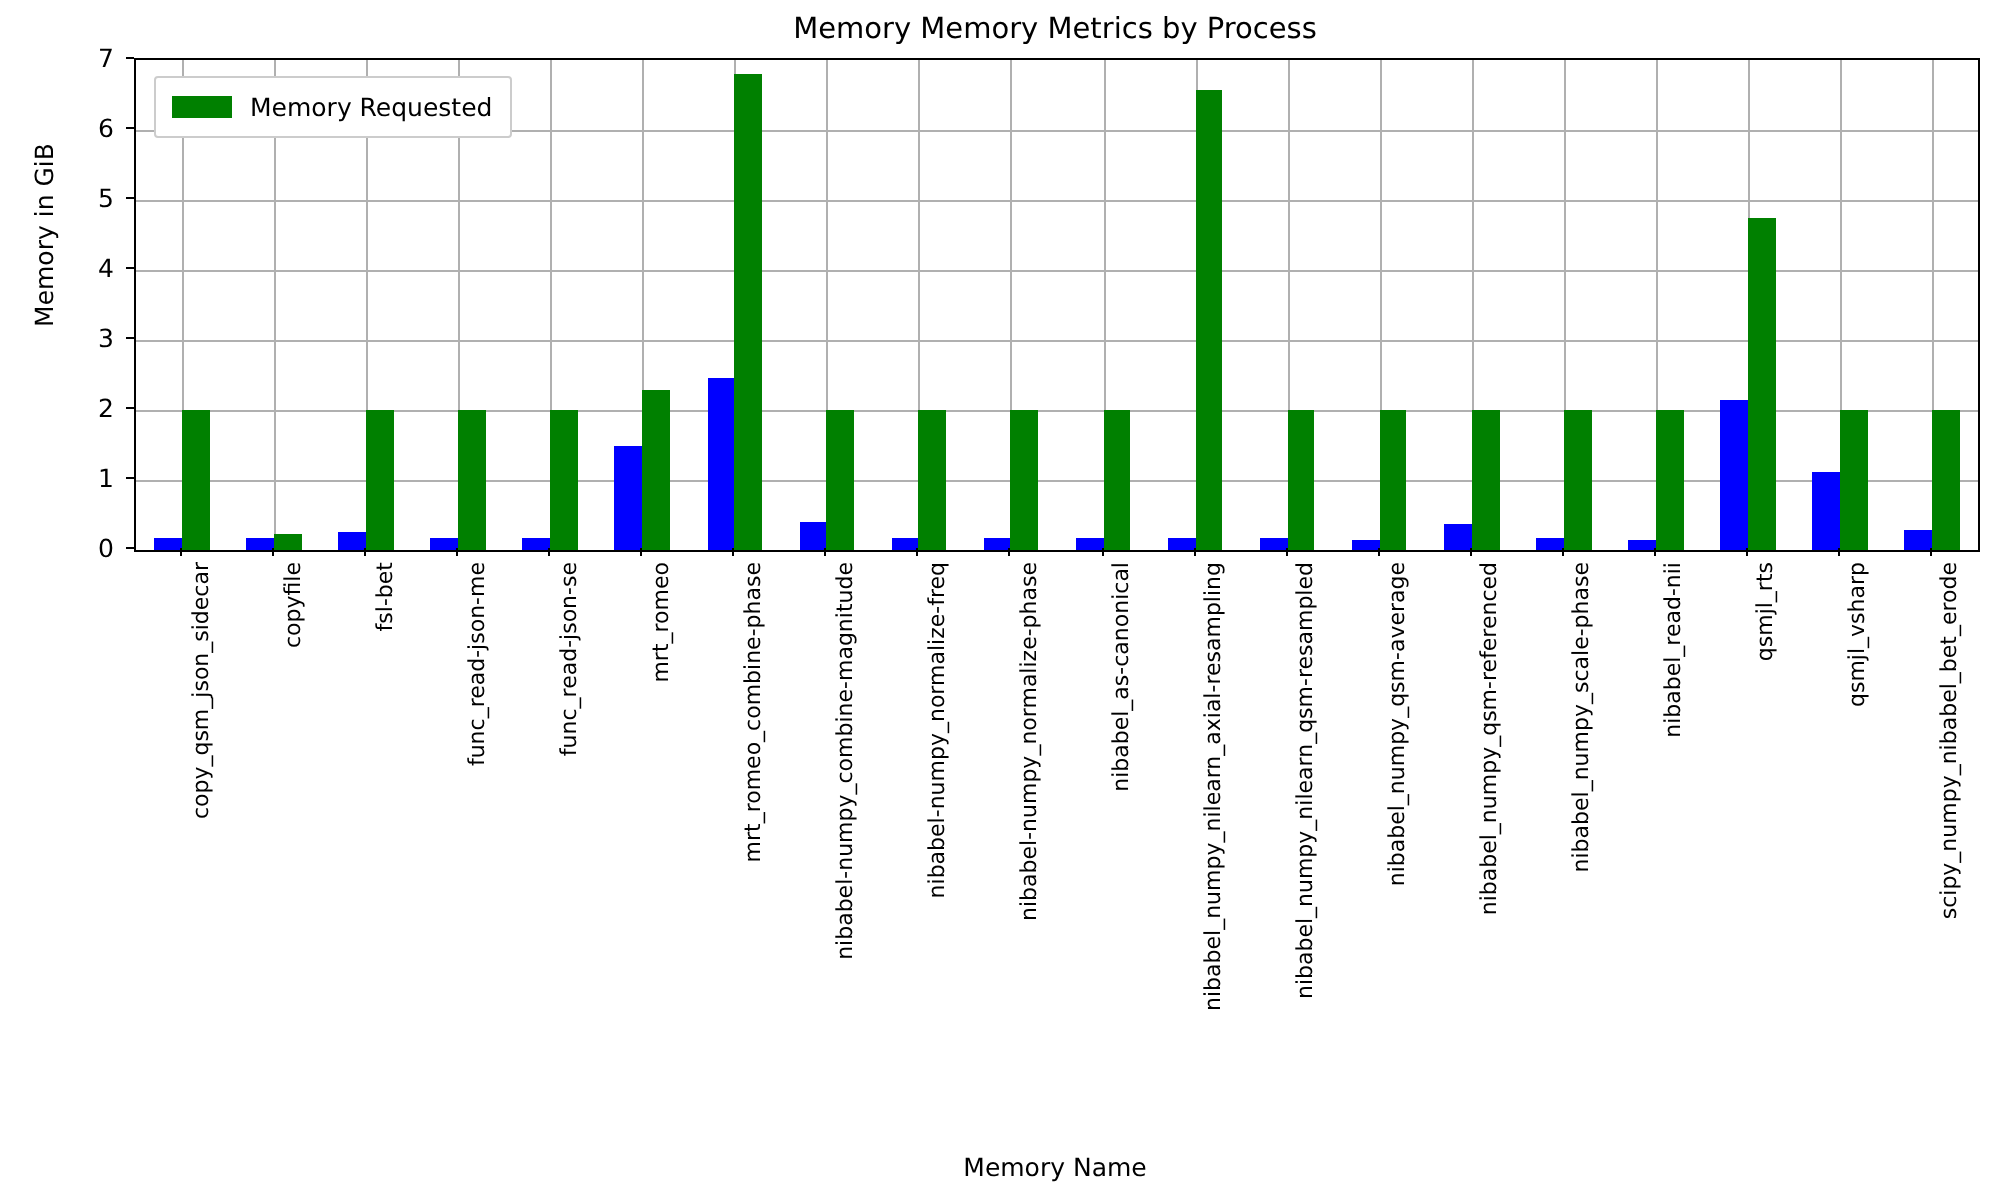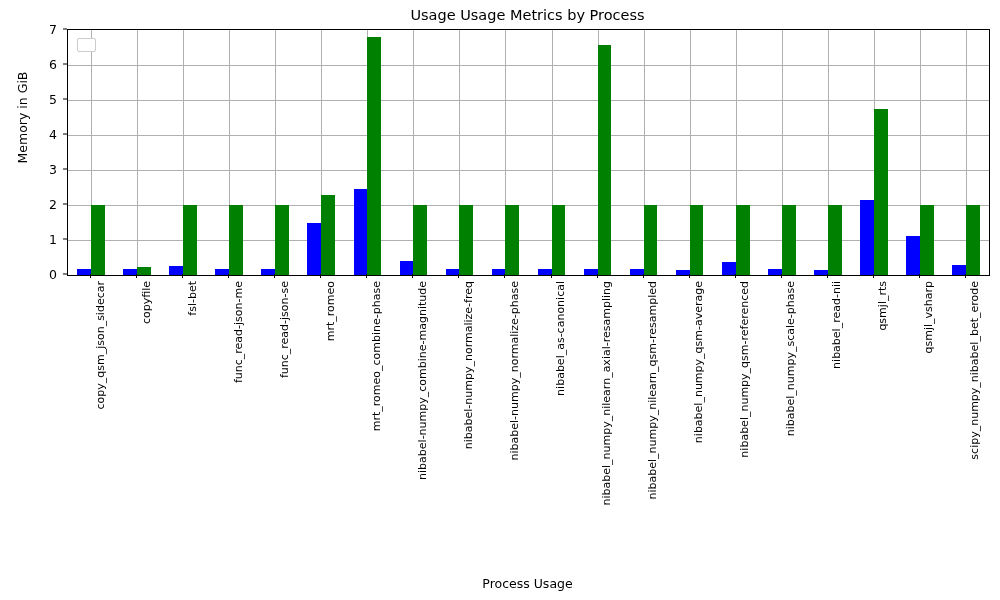--- a/index.html
+++ b/index.html
@@ -174,21 +174,21 @@
     margin-right: 9px;
     flex: 0 0 auto;
   }
   .legend-label { white-space: nowrap; }
 </style>
 </head>
 <body>
 
 <div id="figure">
 
-  <div id="chart-title">Usage Usage Metrics by Process</div>
+  <div id="chart-title">Memory Memory Metrics by Process</div>
 
   <div id="y-ticks">
       <div class="y-tick-label" style="top: 245px;">0</div>
       <div class="y-tick-mark" style="top: 245px;"></div>
       <div class="y-tick-label" style="top: 210px;">1</div>
       <div class="y-tick-mark" style="top: 210px;"></div>
       <div class="y-tick-label" style="top: 175px;">2</div>
       <div class="y-tick-mark" style="top: 175px;"></div>
       <div class="y-tick-label" style="top: 140px;">3</div>
       <div class="y-tick-mark" style="top: 140px;"></div>
@@ -311,20 +311,24 @@
           <div class="bar bar-max-rss" style="left: 838.11px; width: 13.815px; height: 39.2px; background: rgb(0, 0, 255);"></div>
           <div class="bar bar-requested" style="left: 851.925px; width: 13.815px; height: 70px; background: rgb(0, 128, 0);"></div>
         </div>
         <div class="bar-group" style="left: 0px; width: 921px;">
           <div class="bar bar-max-rss" style="left: 884.16px; width: 13.815px; height: 9.8px; background: rgb(0, 0, 255);"></div>
           <div class="bar bar-requested" style="left: 897.975px; width: 13.815px; height: 70px; background: rgb(0, 128, 0);"></div>
         </div>
       </div>
 
     <div id="legend">
+      <div class="legend-row">
+        <span class="legend-swatch" style="background: rgb(0, 128, 0);"></span>
+        <span class="legend-label">Memory Requested</span>
+      </div>
     </div>
   </div>
 
   <div id="x-ticks">
       <div class="x-tick-mark" style="left: 23.025px;"></div>
       <div class="x-tick-label" style="left: 27.525px;">copy_qsm_json_sidecar</div>
       <div class="x-tick-mark" style="left: 69.075px;"></div>
       <div class="x-tick-label" style="left: 73.575px;">copyfile</div>
       <div class="x-tick-mark" style="left: 115.125px;"></div>
       <div class="x-tick-label" style="left: 119.625px;">fsl-bet</div>
@@ -356,15 +360,15 @@
       <div class="x-tick-label" style="left: 718.275px;">nibabel_numpy_scale-phase</div>
       <div class="x-tick-mark" style="left: 759.825px;"></div>
       <div class="x-tick-label" style="left: 764.325px;">nibabel_read-nii</div>
       <div class="x-tick-mark" style="left: 805.875px;"></div>
       <div class="x-tick-label" style="left: 810.375px;">qsmjl_rts</div>
       <div class="x-tick-mark" style="left: 851.925px;"></div>
       <div class="x-tick-label" style="left: 856.425px;">qsmjl_vsharp</div>
       <div class="x-tick-mark" style="left: 897.975px;"></div>
       <div class="x-tick-label" style="left: 902.475px;">scipy_numpy_nibabel_bet_erode</div>
     </div>
-  <div id="xlabel">Process Usage</div>
+  <div id="xlabel">Memory Name</div>
 
 </div>
 
 </body></html>

